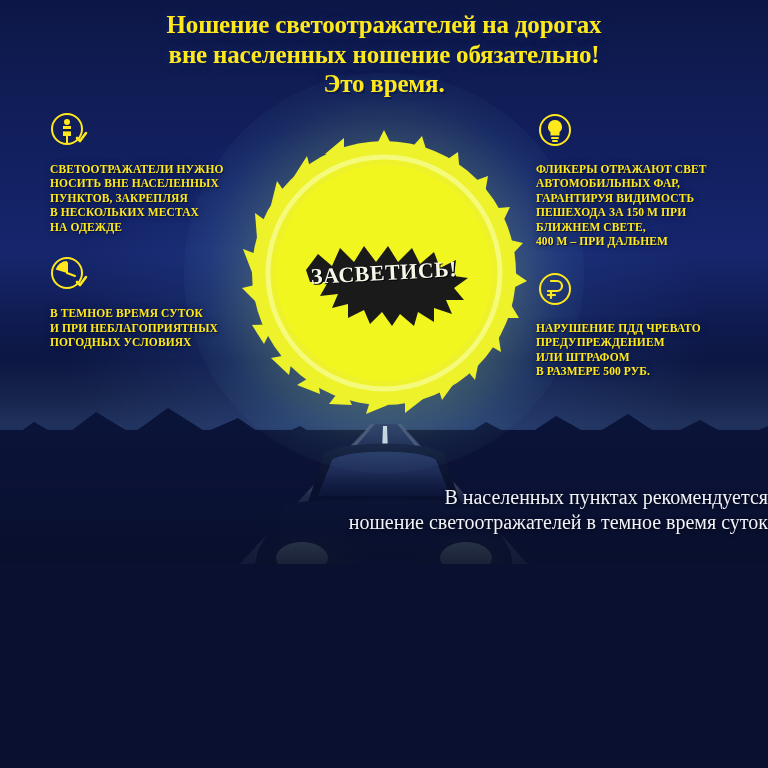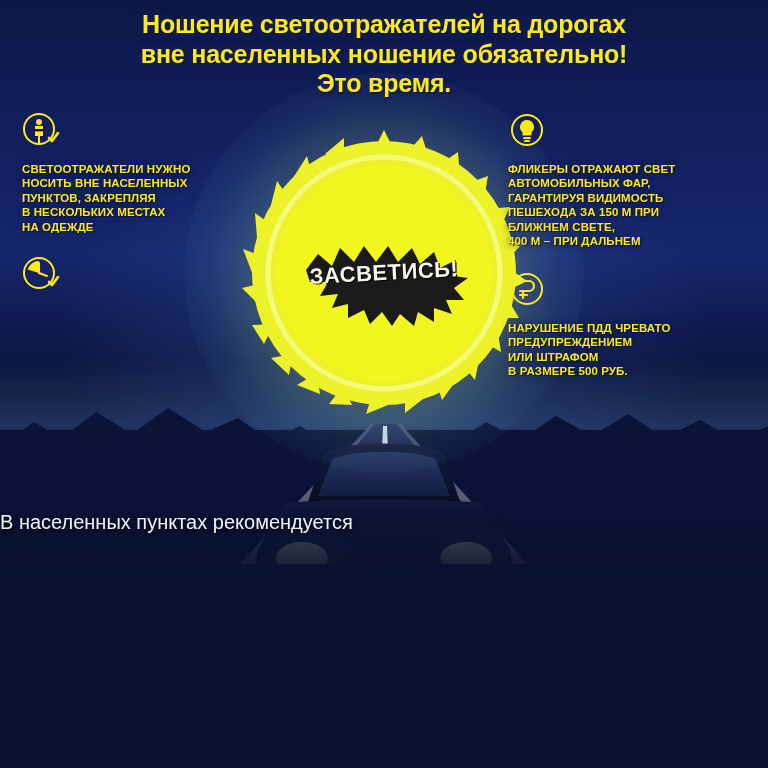--- a/index.html
+++ b/index.html
@@ -5,21 +5,21 @@
   html, body {
     margin: 0;
     padding: 0;
     background: #0a1030;
   }
   .poster {
     position: relative;
     width: 768px;
     height: 564px;
     overflow: hidden;
-    font-family: Liberation Sans, sans-serif;
+    font-family: Liberation Serif, serif;
     background: linear-gradient(to bottom, #0d1746 0%, #122060 28%, #16266d 45%, #0e1a4e 58%, #0a1336 70%, #091030 100%);
   }
 
   
   .sky-glow {
     position: absolute;
     left: 50%;
     top: 120px;
     width: 640px;
     height: 420px;
@@ -136,21 +136,21 @@
 
   
   .col {
     position: absolute;
     z-index: 11;
     width: 218px;
   }
   .col-left  { left: 22px;  top: 112px; }
   .col-right { left: 508px; top: 112px; }
 
-  .item { position: relative; margin-bottom: 22px; }
+  .item { position: relative; margin-bottom: 22px; margin-left: 28px; }
   .item-icon {
     width: 40px; height: 40px;
     margin-bottom: 6px;
   }
   .item-text {
     font-size: 11.5px;
     font-weight: bold;
     color: #ffe81c;
     line-height: 1.26;
     text-transform: uppercase;
@@ -159,21 +159,21 @@
     white-space: pre-line;
   }
 
   
   .bottom-bar {
     position: absolute;
     left: 0;
     bottom: 0;
     width: 768px;
     padding: 12px 0 28px 0;
-    text-align: left;
+    text-align: right;
     background: linear-gradient(to bottom, rgba(10,18,52,0.0) 0%, rgba(10,18,52,0.72) 26%, rgba(9,15,44,0.92) 100%);
     z-index: 13;
   }
   .bottom-line {
     font-size: 20px;
     color: #f2f4fb;
     line-height: 1.28;
     text-shadow: 1px 1px 4px rgba(0,0,0,0.8);
   }
 </style>
@@ -311,20 +311,23 @@
     </div>
 
     <div class="item">
       <svg class="item-icon" viewBox="0 0 40 40">
         <circle cx="17" cy="17" r="15" fill="none" stroke="#ffe81c" stroke-width="2"></circle>
         <path d="M17,17 L17,5 A12,12 0 0,0 5.6,13.5 Z" fill="#ffe81c"></path>
         <path d="M17,17 L17,7" stroke="#ffe81c" stroke-width="2" stroke-linecap="round"></path>
         <path d="M17,17 L25,20" stroke="#ffe81c" stroke-width="2" stroke-linecap="round"></path>
         <path d="M27,26 l3,3 l6,-8" fill="none" stroke="#ffe81c" stroke-width="2.6" stroke-linecap="round" stroke-linejoin="round"></path>
       </svg>
+      <div class="item-text">В ТЕМНОЕ ВРЕМЯ СУТОК
+И ПРИ НЕБЛАГОПРИЯТНЫХ
+ПОГОДНЫХ УСЛОВИЯХ</div>
     </div>
 
   </div>
 
   <div class="col col-right">
 
     <div class="item">
       <svg class="item-icon" viewBox="0 0 40 40">
         <circle cx="19" cy="18" r="15" fill="none" stroke="#ffe81c" stroke-width="2"></circle>
         <path d="M19,8 a7,7 0 0,1 4.5,12.3 v3.2 h-9 v-3.2 A7,7 0 0,1 19,8 z" fill="#ffe81c"></path>
@@ -347,15 +350,16 @@
       <div class="item-text">НАРУШЕНИЕ ПДД ЧРЕВАТО
 ПРЕДУПРЕЖДЕНИЕМ
 ИЛИ ШТРАФОМ
 В РАЗМЕРЕ 500 РУБ.</div>
     </div>
 
   </div>
 
   <div class="bottom-bar">
     <div class="bottom-line">В населенных пунктах рекомендуется</div>
+    <div class="bottom-line">ношение светоотражателей в темное время суток</div>
   </div>
 
 </div>
 
 </body></html>

